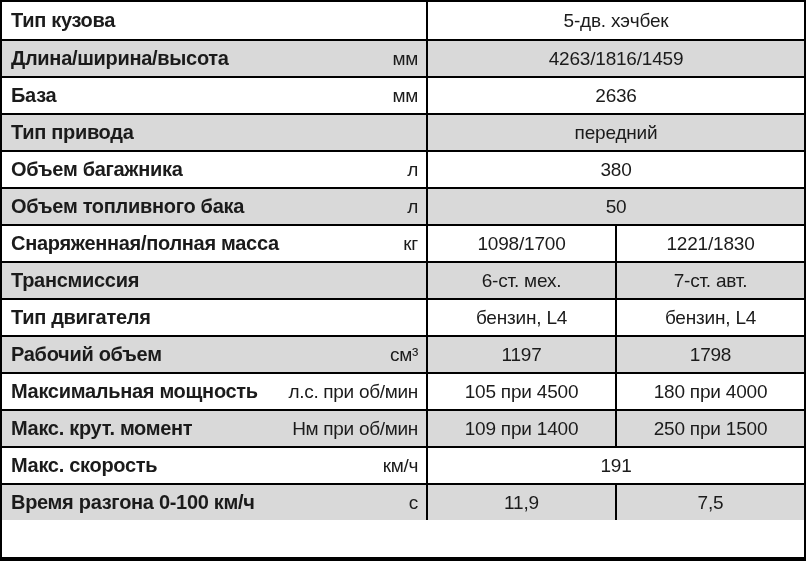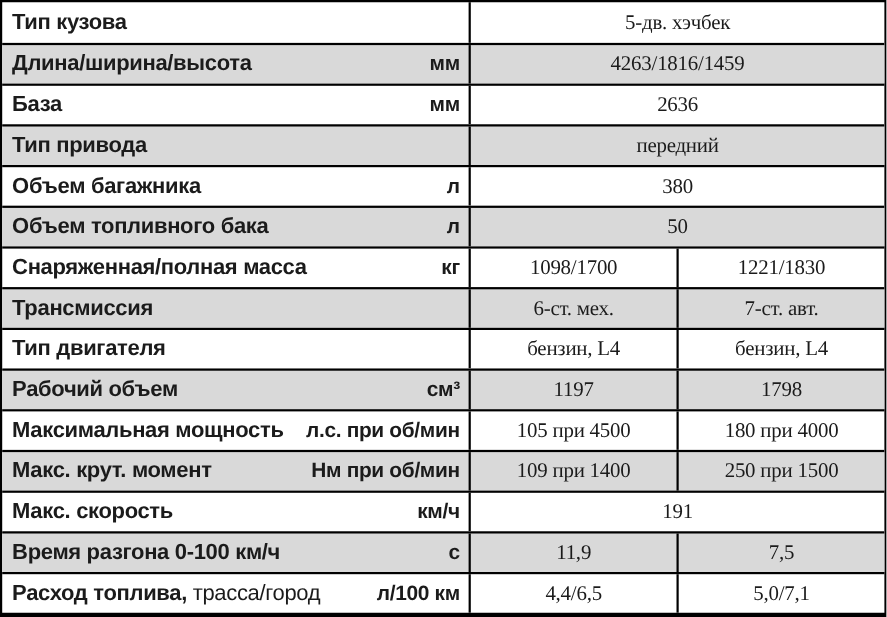--- a/index.html
+++ b/index.html
@@ -24,22 +24,22 @@
     border-right: 2px solid #000;
     display: flex;
     align-items: center;
     justify-content: space-between;
     padding: 0 8px 0 9px;
     overflow: hidden;
     white-space: nowrap;
   }
   .label { font-weight: bold; font-size: 20px; letter-spacing: -0.3px; }
   .label .light { font-weight: normal; }
-  .unit { font-weight: bold; font-size: 19px; margin-left: 10px; letter-spacing: -0.3px; }
-  .values { flex: 1 1 auto; display: flex; min-width: 0; font-family: Liberation Serif, serif; }
+  .unit { font-weight: normal; font-size: 19px; margin-left: 10px; letter-spacing: -0.3px; }
+  .values { flex: 1 1 auto; display: flex; min-width: 0; }
   .value-cell {
     flex: 1 1 0;
     display: flex;
     align-items: center;
     justify-content: center;
     font-size: 19px;
     letter-spacing: -0.2px;
     white-space: nowrap;
   }
   .value-cell + .value-cell { border-left: 2px solid #000; }
@@ -189,24 +189,14 @@
     <div class="label-cell">
       <span class="label">Время разгона 0-100 км/ч</span>
       <span class="unit">с</span>
     </div>
     <div class="values">
       <div class="value-cell">11,9</div>
       <div class="value-cell">7,5</div>
     </div>
   </div>
 
-  <div class="row">
-    <div class="label-cell">
-      <span class="label"><span>Расход топлива,</span><span class="light"> трасса/город</span></span>
-      <span class="unit">л/100 км</span>
-    </div>
-    <div class="values">
-      <div class="value-cell">4,4/6,5</div>
-      <div class="value-cell">5,0/7,1</div>
-    </div>
-  </div>
 
 </div>
 
 </body></html>

